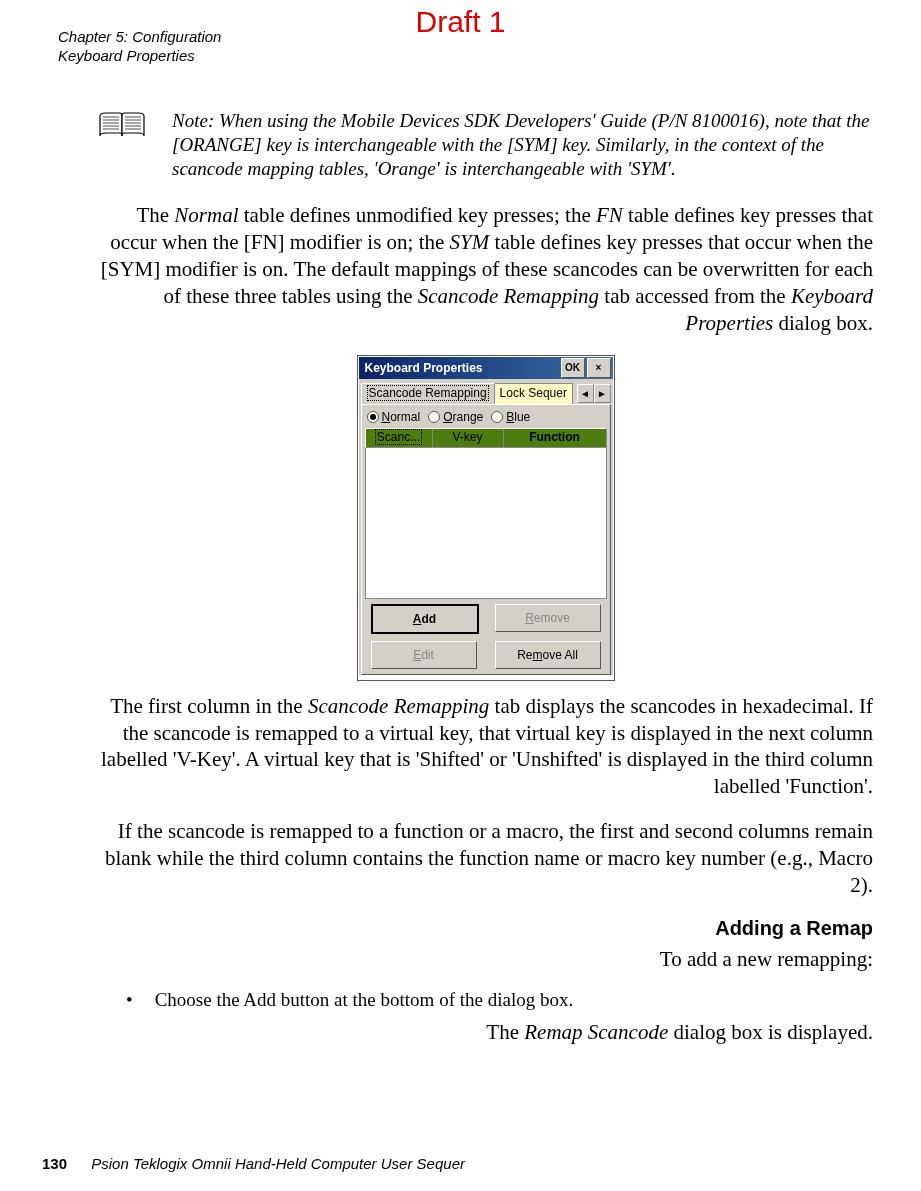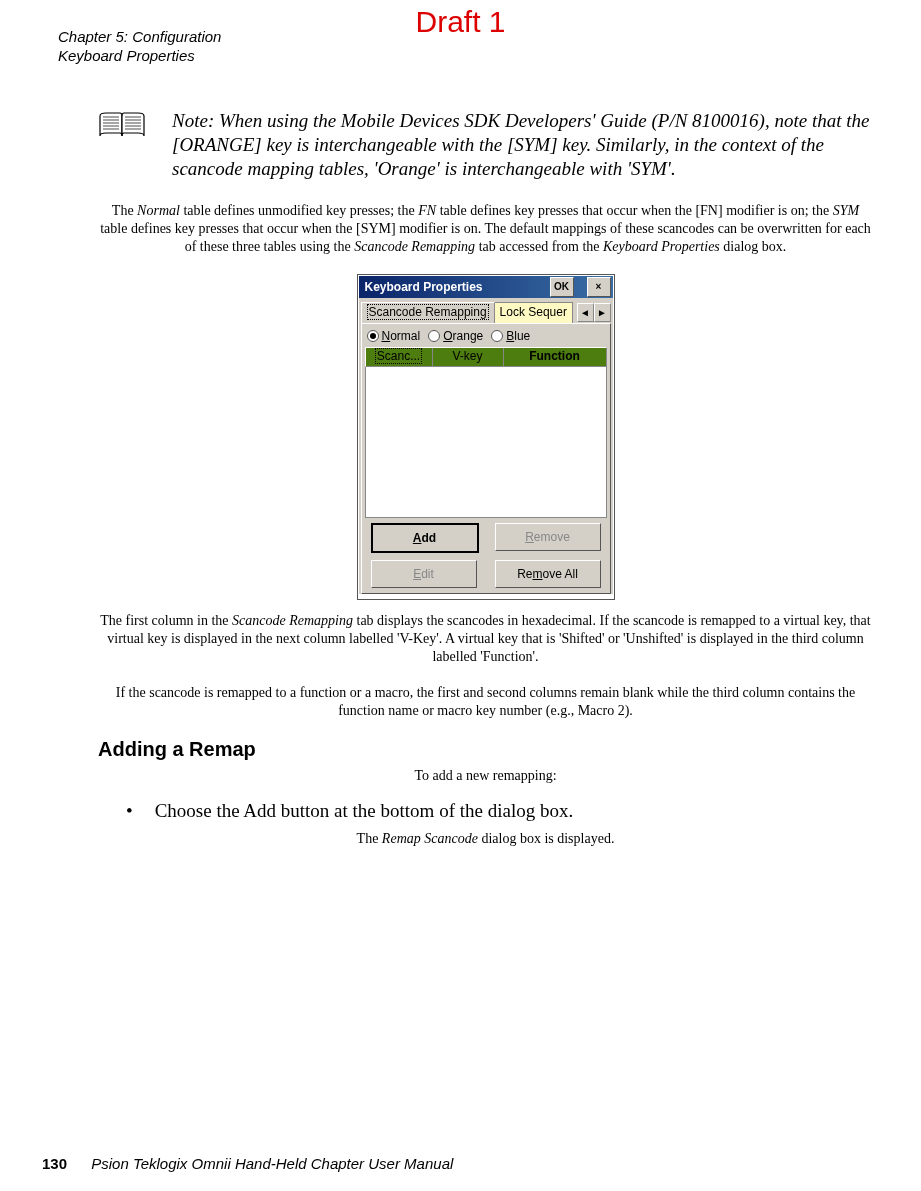--- a/index.html
+++ b/index.html
@@ -40,32 +40,33 @@
     .note-icon {
       flex: 0 0 auto;
       margin-top: 2px;
     }
     .note-text {
       font-style: italic;
       font-size: 19px;
       line-height: 1.25;
     }
     .para {
-      font-size: 14px;
+      font-size: 21px;
       line-height: 1.28;
       margin: 0 0 18px 0;
-      text-align: center;
+      text-align: right;
     }
     .italic { font-style: italic; }
     .bold { font-weight: normal; }
     .subheading {
       font-family: 'Trebuchet MS', Arial, sans-serif;
       font-weight: bold;
       font-size: 20px;
       margin: 10px 0 6px 0;
+      text-align: right;
     }
     .bullet {
       display: flex;
       margin: 2px 0 8px 28px;
       gap: 22px;
       font-size: 19px;
     }
     .footer {
       position: absolute;
       top: 1155px;
@@ -98,21 +99,21 @@
       color: #fff;
       height: 22px;
       display: flex;
       align-items: center;
       justify-content: space-between;
       padding: 0 2px 0 6px;
       font-weight: bold;
     }
     .titlebar-buttons {
       display: flex;
-      gap: 13px;
+      gap: 2px;
       padding-left: 35px;
     }
     .titlebtn {
       width: 22px;
       height: 18px;
       background: #d4d0c8;
       border: 1px solid #fff;
       border-right-color: #555;
       border-bottom-color: #555;
       color: #000;
@@ -359,14 +360,14 @@
   </div>
 
   <p class="para">
     <span>The </span><span class="italic">Remap Scancode</span><span> dialog box is displayed.</span>
   </p>
 
 </div>
 
 <div class="footer">
   <b>130</b>
-  <span>Psion Teklogix Omnii Hand-Held Chapter User Manual</span>
+  <span>Psion Teklogix Omnii Hand-Held Computer User Sequer</span>
 </div>
 
 </body></html>

